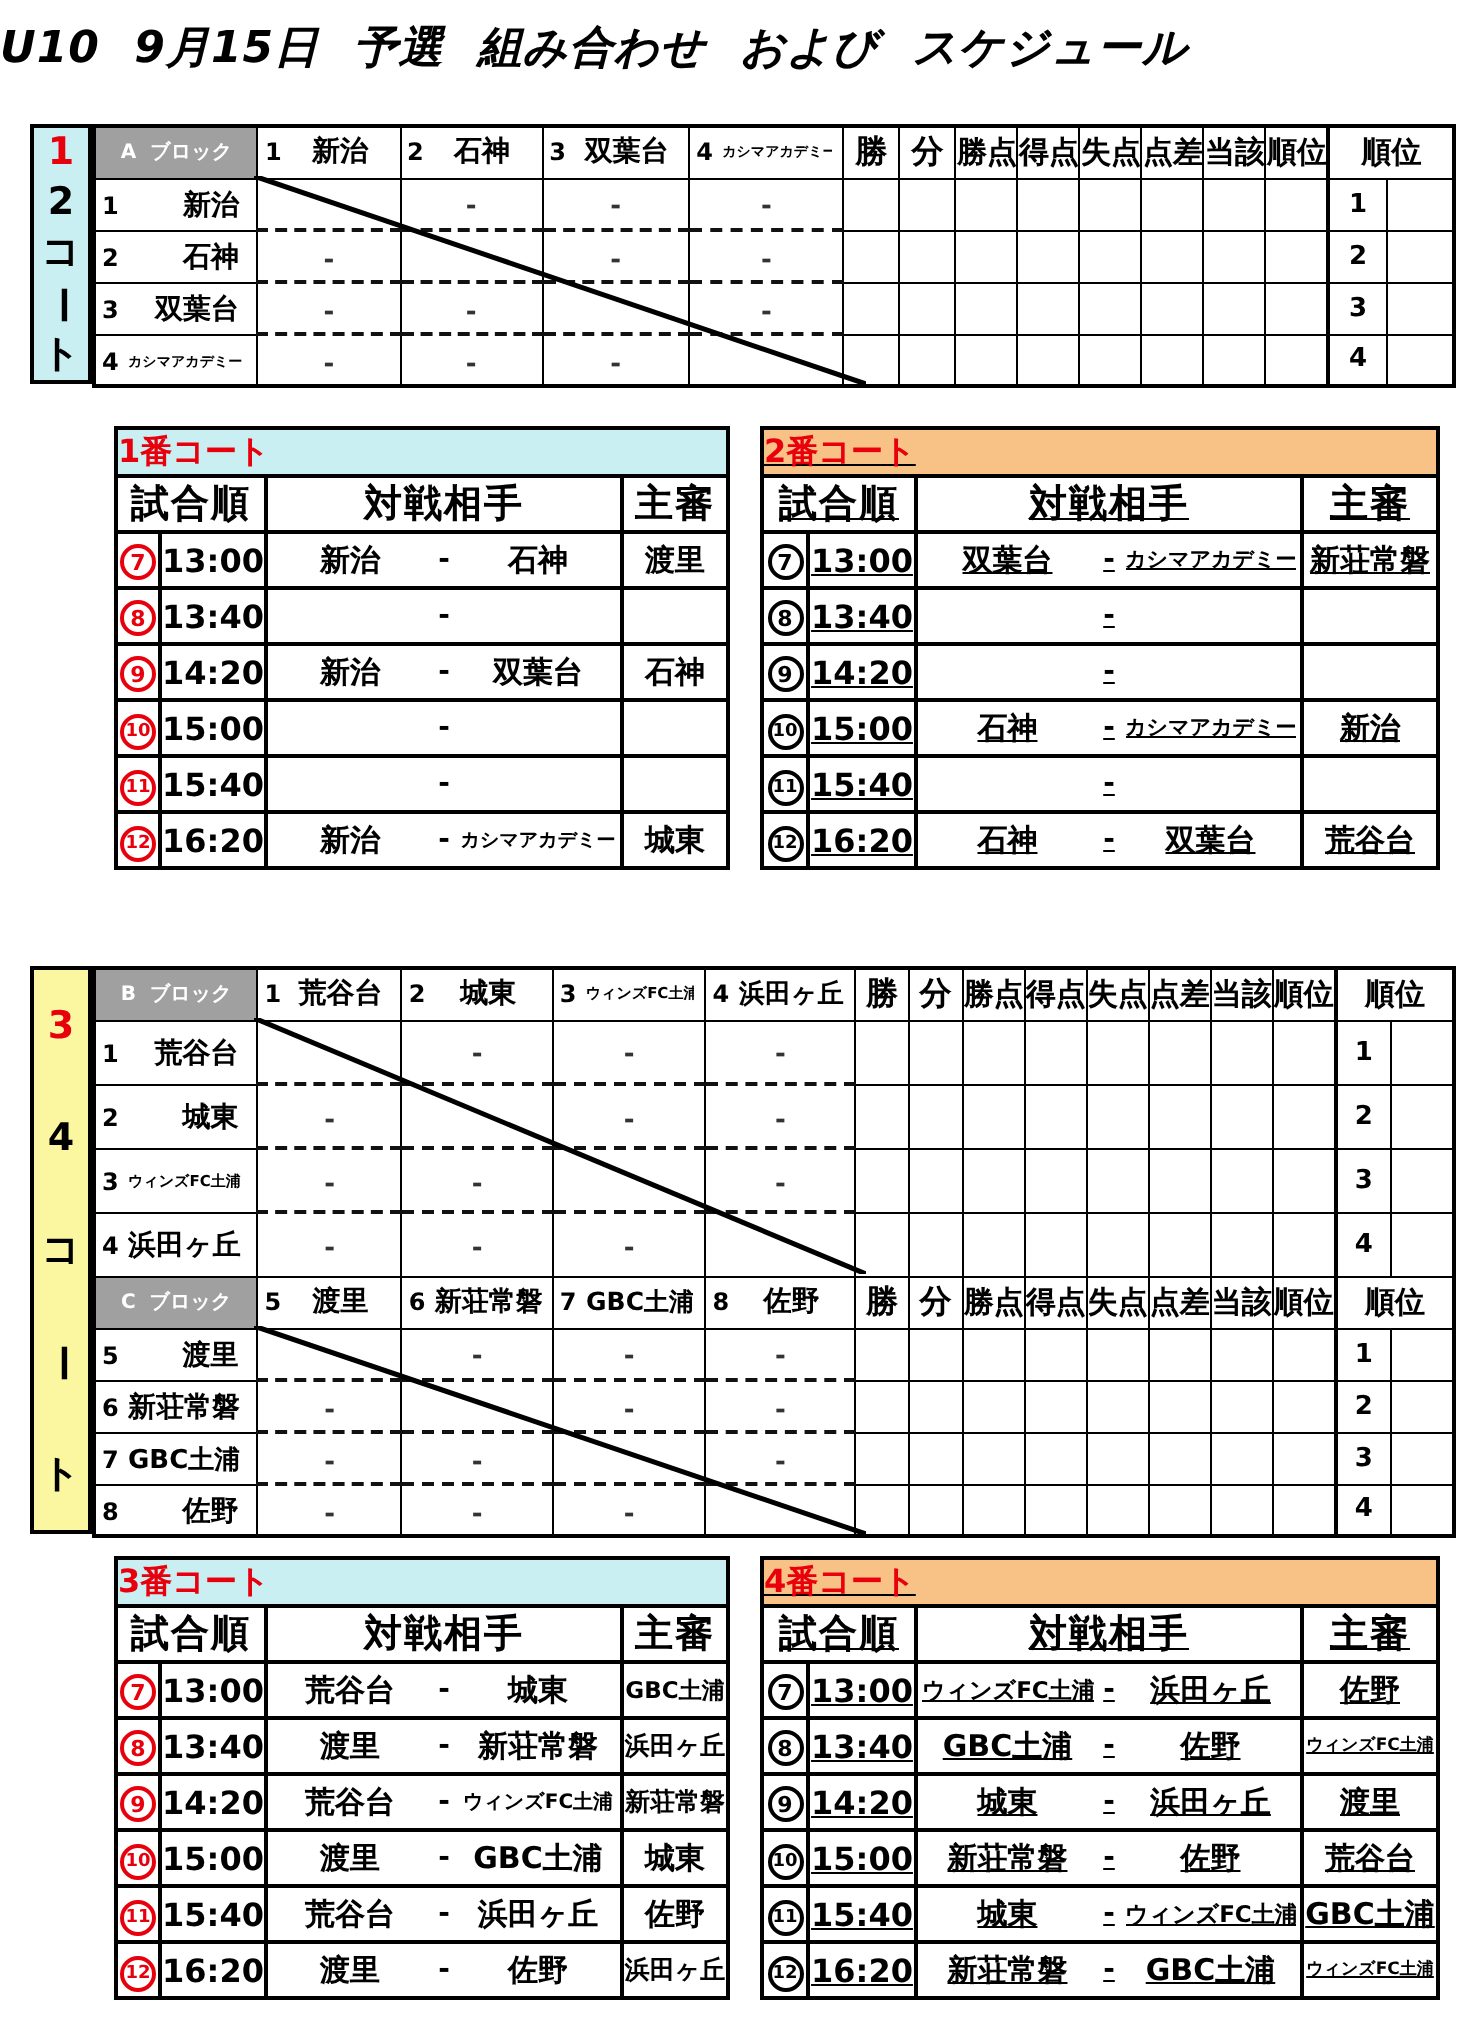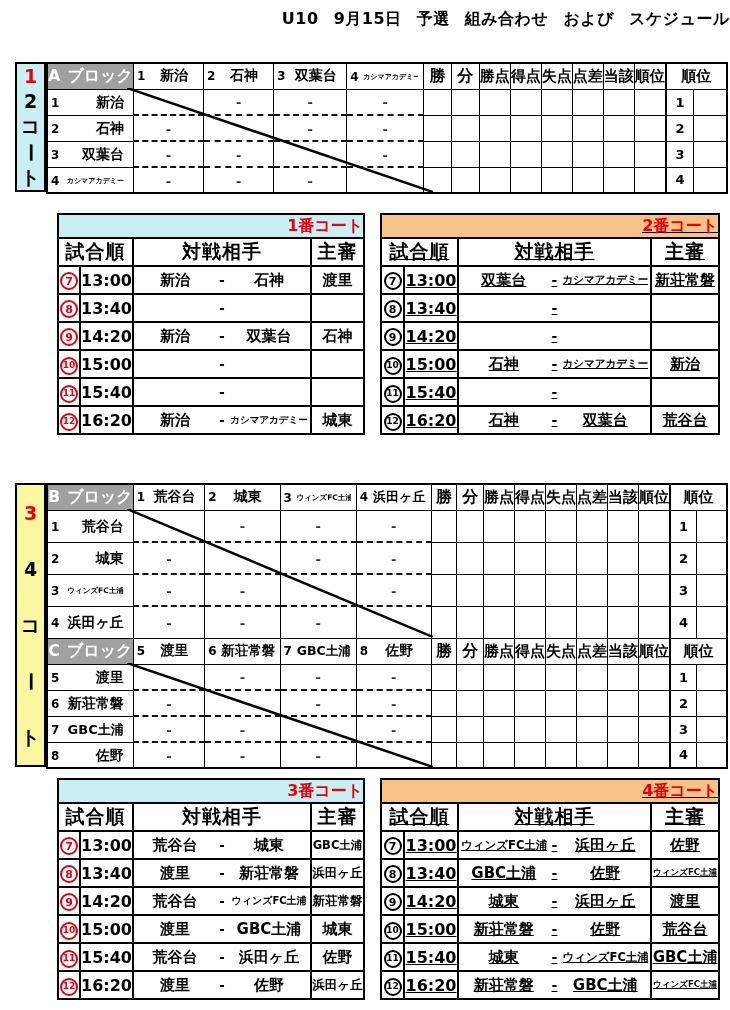--- a/index.html
+++ b/index.html
@@ -1,41 +1,41 @@
 <!DOCTYPE html>
 <html><head>
 <meta charset="utf-8">
 <style>
   * { margin:0; padding:0; box-sizing:border-box; }
   html,body { background:#fff; }
   body { width:730px; height:1010px; position:relative; font-family:"DejaVu Sans",sans-serif; color:#000; }
 
-  .doc-title { position:absolute; top:9px; left:0; width:730px; text-align:right;
-    font-size:16px; font-weight:bold; word-spacing:9px; letter-spacing:0.5px; }
+  .doc-title { position:absolute; top:9px; left:0; width:730px; text-align:left;
+    font-size:22px; font-weight:bold; word-spacing:9px; letter-spacing:0.5px;font-style:italic; }
 
   
   .block-wrap { position:absolute; display:flex; }
   #wrapA { left:15px; top:62px;  width:713px; height:130px; }
   #wrapBC{ left:15px; top:483px; width:713px; height:284px; }
 
   .court-sidebar { width:31px; border:2px solid #000; display:flex; flex-direction:column;
     justify-content:space-around; align-items:center; font-weight:bold; font-size:19px; line-height:1; }
   .cyan-bg { background:#c9eff2; }
   .yellow-bg { background:#fbf7a0; }
   .red-text { color:#e8000d; }
   .rot { transform:rotate(90deg); }
 
   .block-table { flex:1; border-collapse:collapse; table-layout:fixed; border:2px solid #000; background:#fff; }
   .block-table td { border:1.5px solid #000; overflow:hidden; white-space:nowrap; font-weight:bold; vertical-align:middle; }
   tr.hrow { height:26px; }
   tr.brA { height:26px; }
   tr.rB  { height:32px; }
   tr.rC  { height:26px; }
 
-  .bhead { background:#a0a0a0; color:#fff; font-size:16px; text-align:center; }
+  .bhead { background:#a0a0a0; color:#fff; font-size:10px; text-align:center; }
   .bhead .bletter { margin-right:7px; }
   .mhead { font-size:14px; }
   .mhead, .tcell { padding:0 3px; }
   .mhead .hnum, .tcell .tnum { display:inline-block; width:13px; font-size:12px; text-align:left; vertical-align:middle; }
   .mhead .hname { display:inline-block; width:calc(100% - 15px); text-align:center; overflow:hidden; font-size:14px; vertical-align:middle; }
   .tcell .tname { display:inline-block; width:calc(100% - 15px); text-align:right; overflow:hidden; font-size:14px; padding-right:4px; vertical-align:middle; }
   .sbig { font-size:16px; text-align:center; }
   .ssml { font-size:15px; text-align:center; }
   .rhead { font-size:15px; text-align:center; border-left:2.5px solid #000 !important; }
   .rnum { font-size:13px; text-align:center; border-left:2.5px solid #000 !important; }
@@ -51,21 +51,21 @@
   .sched { position:absolute; border-collapse:collapse; table-layout:fixed; border:2.5px solid #000; background:#fff; }
   .sched td { border:2px solid #000; overflow:hidden; white-space:nowrap; vertical-align:middle; }
   .sched tr.trow { height:24px; }
   .sched tr.hdr { height:28px; }
   .sched tr.srow { height:28px; }
   #court1 { left:57px;  top:213px; width:306px; height:220px; }
   #court2 { left:380px; top:213px; width:338px; height:220px;text-decoration:underline; }
   #court3 { left:57px;  top:778px; width:306px; height:222px; }
   #court4 { left:380px; top:778px; width:338px; height:222px;text-decoration:underline; }
 
-  .ctitle { text-align:right; font-size:16px; font-weight:bold; color:#e8000d;margin-left:31px; }
+  .ctitle { text-align:left; font-size:16px; font-weight:bold; color:#e8000d;margin-left:31px; }
   .ctitle.cyan-bg { background:#c9eff2; }
   .ctitle.orange-bg { background:#f8c287; }
   .hcell { text-align:center; font-size:19px; font-weight:bold; letter-spacing:1px; }
   .ccell { text-align:center; }
   .circ { display:inline-flex; align-items:center; justify-content:center; width:18px; height:18px;
     border-radius:50%; border:2px solid #000; font-size:11px; font-weight:bold; line-height:1; }
   .circ.rc { color:#e8000d; border-color:#e8000d; }
   .tmcell { text-align:center; font-size:16px; font-weight:bold; }
   .oppcell { padding:0 2px; }
   .oppin { display:flex; align-items:center; width:100%; }

